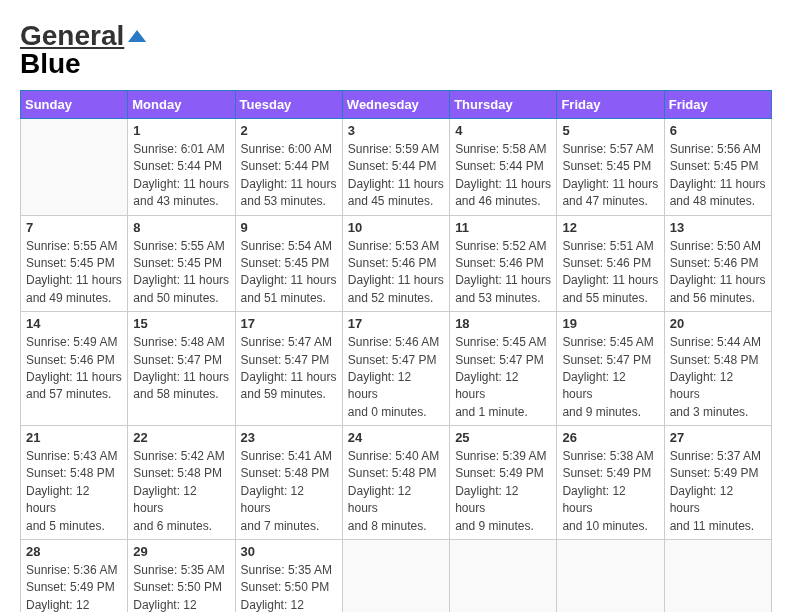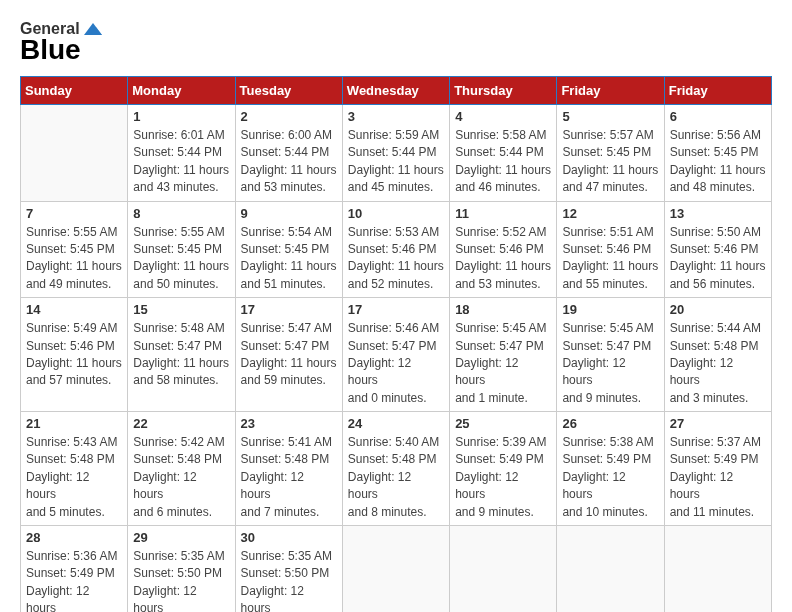--- a/index.html
+++ b/index.html
@@ -34,21 +34,21 @@
       font-size: 15px;
       color: #555;
       margin-top: 2px;
     }
     .calendar {
       width: 100%;
       border-collapse: collapse;
       font-size: 11px;
     }
     .calendar th {
-      background-color: #b91c1c;
+      background-color: #8b5cf6;
       color: #fff;
       padding: 6px 4px;
       text-align: left;
       font-size: 13px;
       font-weight: bold;
       border: 1px solid #2979c4;
     }
     .calendar td {
       border: 1px solid #ccc;
       vertical-align: top;
@@ -71,21 +71,21 @@
       font-size: 12px;
       line-height: 1.45;
     }
   </style>
 </head>
 <body>
 
 <div class="header">
   <div class="logo">
     <div style="display:flex;align-items:center;">
-      <span style="font-size:16px;font-weight:bold;color:#333;">General</span>
+      <span style="font-size:28px;font-weight:bold;color:#333;text-decoration:underline;">General</span>
       <svg width="22" height="16" viewBox="0 0 22 16" style="margin:0 2px;">
         <polygon points="2,14 11,2 20,14" fill="#2979c4" stroke="none"></polygon>
         <polygon points="8,14 14,6 20,14" fill="#2979c4" opacity="0.6"></polygon>
       </svg>
     </div>
     <span style="font-size:28px;font-weight:bold;color:#000000;margin-top:-4px;">Blue</span>
   </div>
   <div class="title-block">
     <div class="month-title"></div>
     <div class="location-title"></div>

